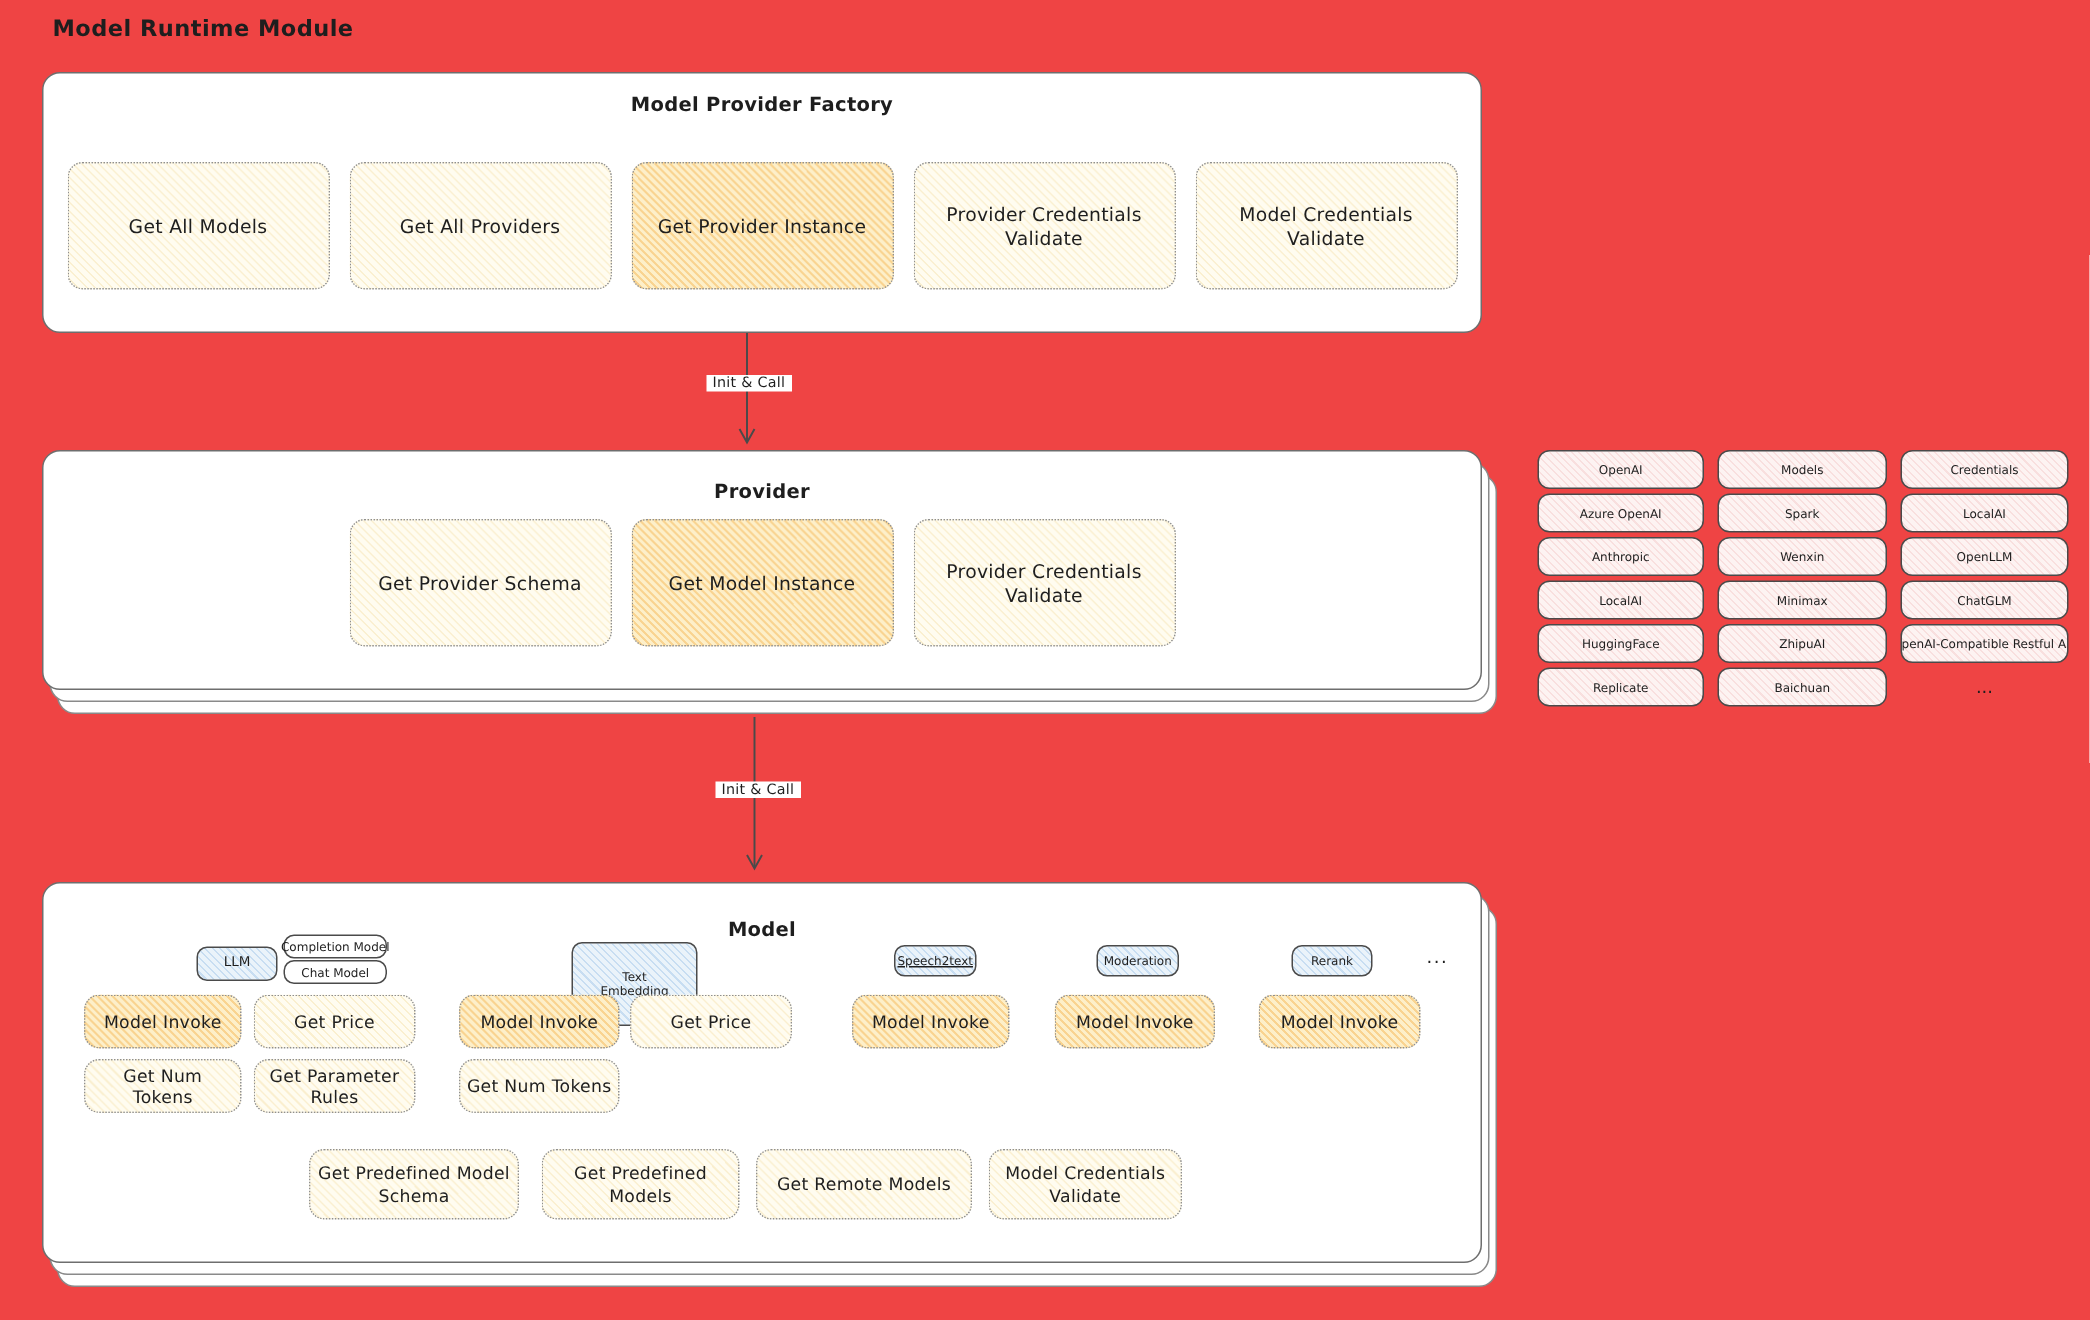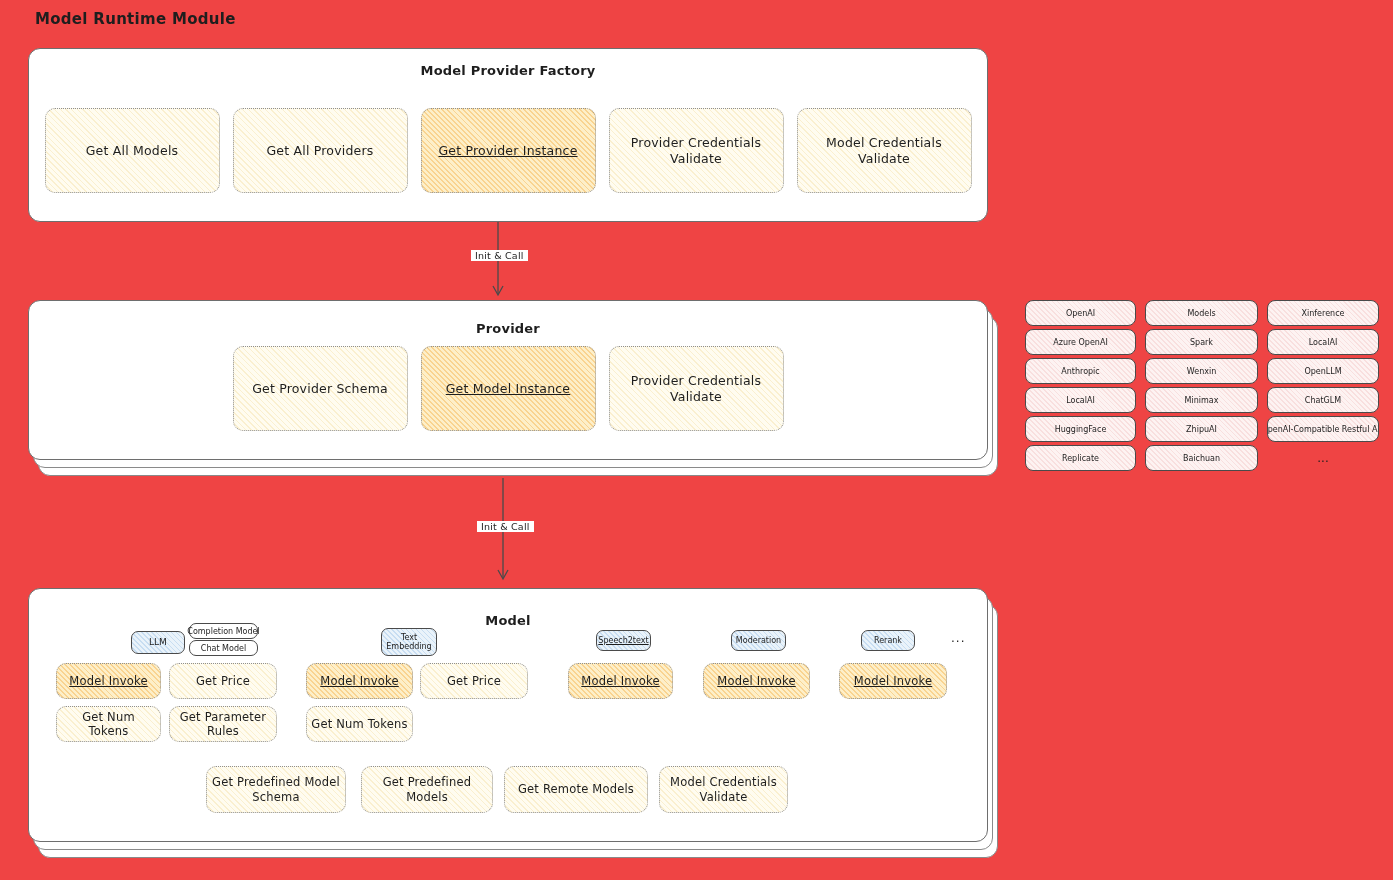--- a/index.html
+++ b/index.html
@@ -9,21 +9,21 @@
   }
   .diagram-title { position:absolute; left:35px; top:10px; font-size:15px; font-weight:700; letter-spacing:.3px; }
 
   
   .bigbox { position:absolute; background:#ffffff; border:1.4px solid #6e6e6e; border-radius:12px; z-index:2; }
   .stack-layer { position:absolute; background:#ffffff; border:1.2px solid #8a8a8a; border-radius:12px; z-index:1; }
   .boxtitle { position:absolute; left:0; right:0; text-align:center; font-size:13px; font-weight:600; letter-spacing:.2px; }
 
   
   .hatch-yellow { background: repeating-linear-gradient(45deg, rgba(233,193,92,0.22) 0 1px, rgba(0,0,0,0) 1px 4px), #fffcf0; }
-  .hatch-orange { background: repeating-linear-gradient(45deg, rgba(242,166,50,0.38) 0 1.4px, rgba(0,0,0,0) 1.4px 3.6px), #fdefc9; text-decoration: underline; }
+  .hatch-orange { background: repeating-linear-gradient(45deg, rgba(242,166,50,0.38) 0 1.4px, rgba(0,0,0,0) 1.4px 3.6px), #fdefc9; }
   .hatch-pink   { background: repeating-linear-gradient(45deg, rgba(225,120,120,0.16) 0 1px, rgba(0,0,0,0) 1px 3.5px), #fdf3f2; }
   .hatch-blue   { background: repeating-linear-gradient(45deg, rgba(110,165,220,0.28) 0 1px, rgba(0,0,0,0) 1px 3.5px), #eaf3fa; }
 
   .btn {
     border:1.4px dotted #8f8f8f; border-radius:10px;
     display:flex; align-items:center; justify-content:center; text-align:center;
     line-height:1.25; letter-spacing:.2px;
   }
   .btn-lg { width:175px; height:85px; font-size:12.5px; padding:0 10px; box-sizing:border-box; }
   .btn-sm { position:absolute; font-size:11.5px; padding:0 4px; box-sizing:border-box; }
@@ -79,21 +79,21 @@
     <div class="row-flex" style="top:45px;">
       <div class="btn btn-lg hatch-yellow">Get Provider Schema</div>
       <div class="btn btn-lg hatch-orange">Get Model Instance</div>
       <div class="btn btn-lg hatch-yellow">Provider Credentials Validate</div>
     </div>
   </div>
 
   <div class="chip-grid">
     <div class="chip hatch-pink">OpenAI</div>
     <div class="chip hatch-pink">Models</div>
-    <div class="chip hatch-pink">Xinference</div>
+    <div class="chip hatch-pink">Credentials</div>
     <div class="chip hatch-pink">Azure OpenAI</div>
     <div class="chip hatch-pink">Spark</div>
     <div class="chip hatch-pink">LocalAI</div>
     <div class="chip hatch-pink">Anthropic</div>
     <div class="chip hatch-pink">Wenxin</div>
     <div class="chip hatch-pink">OpenLLM</div>
     <div class="chip hatch-pink">LocalAI</div>
     <div class="chip hatch-pink">Minimax</div>
     <div class="chip hatch-pink">ChatGLM</div>
     <div class="chip hatch-pink">HuggingFace</div>
@@ -111,21 +111,21 @@
   <div class="arrow-label" style="left:477px; top:521px;">Init &amp; Call</div>
 
   <div class="stack-layer" style="left:38px; top:604px; width:958px; height:252px;"></div>
   <div class="stack-layer" style="left:33px; top:596px; width:958px; height:252px;"></div>
   <div class="bigbox" style="left:28px; top:588px; width:958px; height:252px;">
     <div class="boxtitle" style="top:24px;">Model</div>
 
     <div class="tag hatch-blue" style="left:102px; top:42px; width:52px; height:21px; font-size:9px;">LLM</div>
     <div class="mini" style="left:160px; top:34px; width:67px; height:14px;">Completion Model</div>
     <div class="mini" style="left:160px; top:51px; width:67px; height:14px;">Chat Model</div>
-    <div class="tag hatch-blue" style="left:352px; top:39px; width:52px; height:24px; font-size:8px; padding:1px;">Text Embedding</div>
+    <div class="tag hatch-blue" style="left:352px; top:39px; width:52px; height:24px; font-size:8px; padding:15px;">Text Embedding</div>
     <div class="tag hatch-blue" style="left:567px; top:41px; width:53px; height:19px; font-size:8px;text-decoration:underline;">Speech2text</div>
     <div class="tag hatch-blue" style="left:702px; top:41px; width:53px; height:19px; font-size:8px;">Moderation</div>
     <div class="tag hatch-blue" style="left:832px; top:41px; width:52px; height:19px; font-size:8px;">Rerank</div>
     <div class="dots" style="left:922px; top:42px;">...</div>
 
     <div class="btn btn-sm hatch-orange" style="left:27px;  top:74px; width:105px; height:36px;">Model Invoke</div>
     <div class="btn btn-sm hatch-yellow" style="left:140px; top:74px; width:108px; height:36px;">Get Price</div>
     <div class="btn btn-sm hatch-orange" style="left:277px; top:74px; width:107px; height:36px;">Model Invoke</div>
     <div class="btn btn-sm hatch-yellow" style="left:391px; top:74px; width:108px; height:36px;">Get Price</div>
     <div class="btn btn-sm hatch-orange" style="left:539px; top:74px; width:105px; height:36px;">Model Invoke</div>

